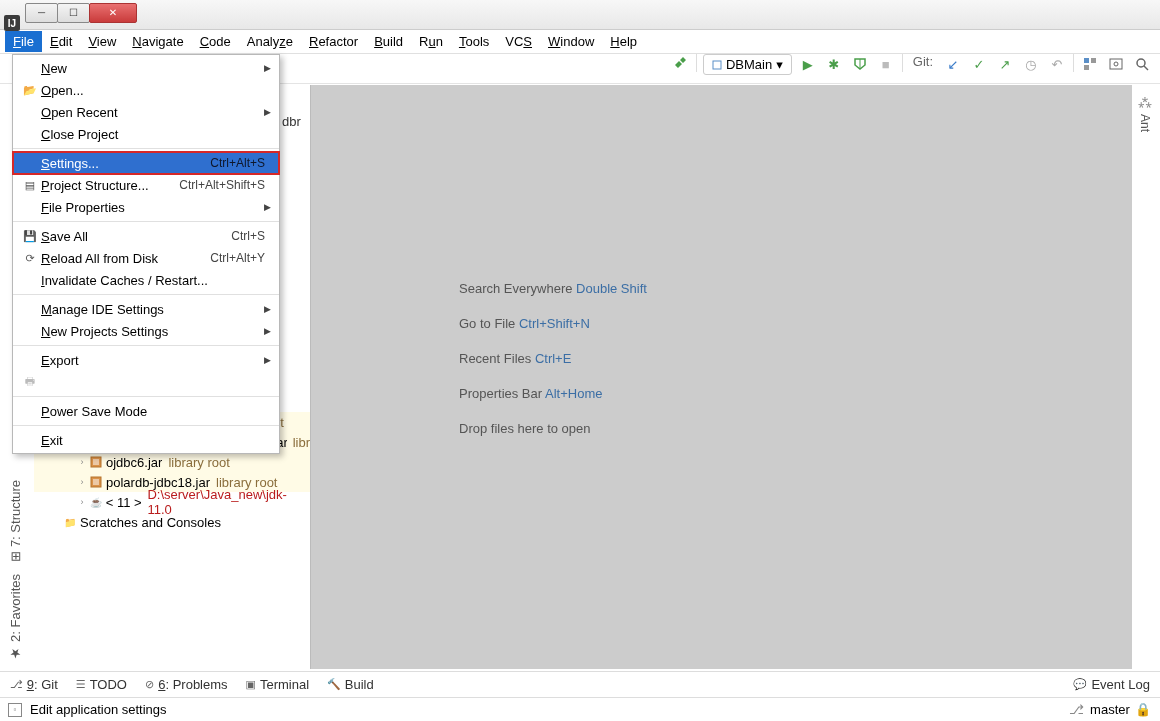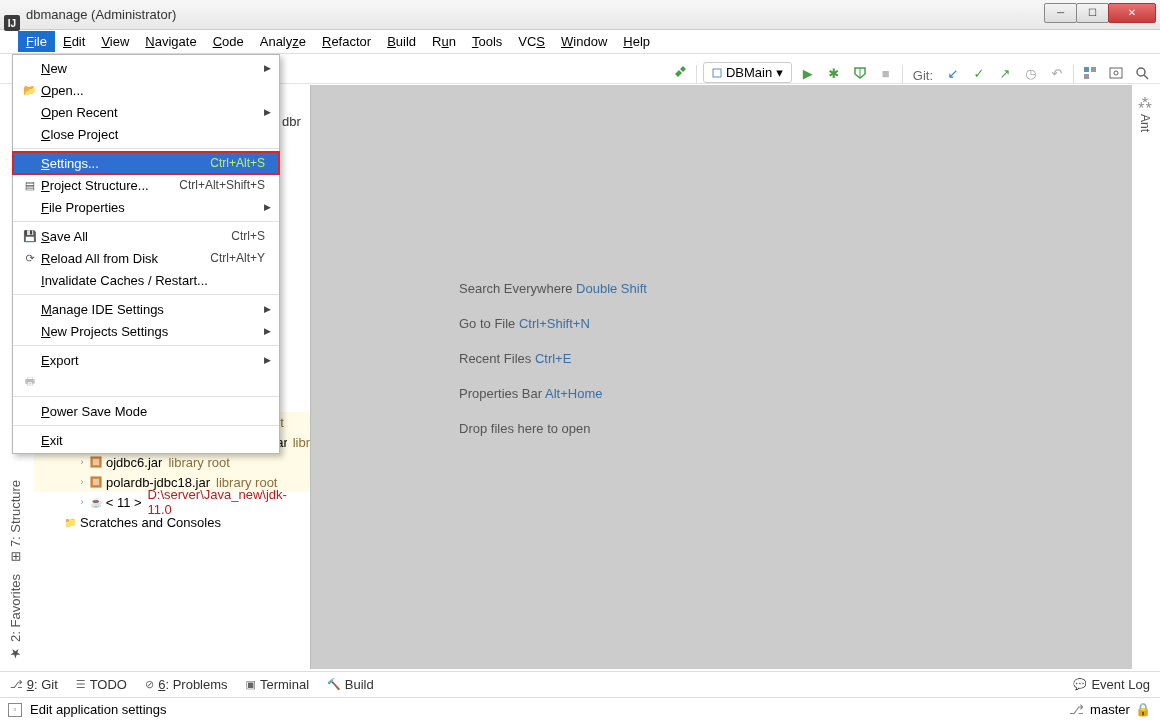--- a/index.html
+++ b/index.html
@@ -7,42 +7,42 @@
 
 
 .titlebar { height:30px; background:linear-gradient(#f7f7f7,#e8e8e8); display:flex; align-items:center; padding:0 4px; border-bottom:1px solid #ccc; filter:blur(0.3px); }
 .title-icon { width:16px;height:16px;background:#3b3b3b;border-radius:2px;margin-right:6px;display:flex;align-items:center;justify-content:center;color:#fff;font-size:10px;font-weight:bold;margin-top:17px; }
 .title-text { flex:1; color:#333; }
 .win-btns { display:flex; height:20px; gap:0; margin-top:-4px; }
 .win-btn { width:33px;height:20px;border:1px solid #888;background:linear-gradient(#f4f4f4,#ddd);display:flex;align-items:center;justify-content:center;font-size:10px;color:#333;border-radius:2px;margin-left:-1px;}
 .win-btn.close { background:linear-gradient(#e97070,#c93b3b);color:#fff;width:48px;border-color:#a33; }
 
 
-.menubar { height:24px; display:flex; align-items:center; background:#fff; border-bottom:1px solid #e0e0e0; padding:0 18px; }
+.menubar { height:24px; display:flex; align-items:center; background:#fff; border-bottom:1px solid #e0e0e0; padding:0 5px; }
 .menu-item { padding:3px 8px; cursor:default; }
 .menu-item u { text-decoration:underline; }
 .menu-item.open { background:#1a6fd1; color:#fff; }
 
 
-.toolbar-row { height:30px; display:flex; align-items:flex-end; justify-content:flex-end; border-bottom:1px solid #e4e4e4; padding:0 8px; gap:6px; background:#fff; }
+.toolbar-row { height:30px; display:flex; align-items:flex-start; justify-content:flex-end; border-bottom:1px solid #e4e4e4; padding:0 8px; gap:6px; background:#fff; }
 .tb-icon { width:20px;height:20px;display:flex;align-items:center;justify-content:center;color:#666;cursor:pointer; }
 .tb-sep { width:1px;height:18px;background:#ddd; }
 .run-config { border:1px solid #ccc; border-radius:3px; padding:2px 8px; display:flex; align-items:center; gap:4px; }
 .git-label { color:#666; padding:0 4px; }
 
 
 .dropdown { position:absolute; top:54px; left:12px; width:268px; background:#fff; border:1px solid #b8b8b8; box-shadow:3px 3px 6px rgba(0,0,0,0.25); z-index:10; padding:2px 0;}
 .dd-item { display:flex; align-items:center; height:22px; padding:0 8px; cursor:default; position:relative; }
 .dd-icon { width:18px; display:flex; align-items:center; justify-content:center; font-size:11px; color:#555;}
 .dd-label { flex:1; padding-left:2px; }
 .dd-short { color:#444; font-size:12px; }
 .dd-arrow { color:#444; font-size:9px; padding-left:6px; }
 .dd-sep { height:1px; background:#e0e0e0; margin:3px 0; }
 .dd-item.highlight { background:#2f6fcf; color:#fff; outline:2px solid #d62828; outline-offset:-1px; }
-.dd-item.highlight .dd-short { color:#bef264;text-align:right; }
+.dd-item.highlight .dd-short { color:#0f172a;text-align:right; }
 .dd-item.disabled { color:#aaa; }
 .dd-item.disabled .dd-icon { color:#bbb; }
 
 
 .proj-tree-peek { position:absolute; top:84px; left:34px; width:276px; background:#fff; z-index:5; font-size:13px; }
 .pt-row { display:flex; align-items:center; height:20px; gap:2px; padding-left:0; }
 .pt-row.lib { background:#fffbe6; }
 .pt-exp { width:12px; color:#888; font-size:9px; text-align:center; cursor:pointer; }
 .pt-ic { width:14px; text-align:center; font-size:10px; }
 .pt-name { white-space:nowrap; overflow:hidden; }
@@ -73,21 +73,20 @@
 .sb-ic { width:14px;height:14px;border:1px solid #888;display:flex;align-items:center;justify-content:center;font-size:8px;color:#666;}
 .sb-right { margin-left:auto; display:flex; align-items:center; gap:6px; }
 
 svg { display:block; }
 </style>
 </head>
 <body>
 
 <div class="titlebar">
   <div class="title-icon">IJ</div>
-  <div class="title-text">dbmanage (Administrator)</div>
   <div class="win-btns">
     <div class="win-btn">─</div>
     <div class="win-btn">☐</div>
     <div class="win-btn close">✕</div>
   </div>
 </div>
 
 <div class="menubar">
   <div class="menu-item open"><span><u>F</u>ile</span></div>
   <div class="menu-item"><u>E</u>dit</div>

